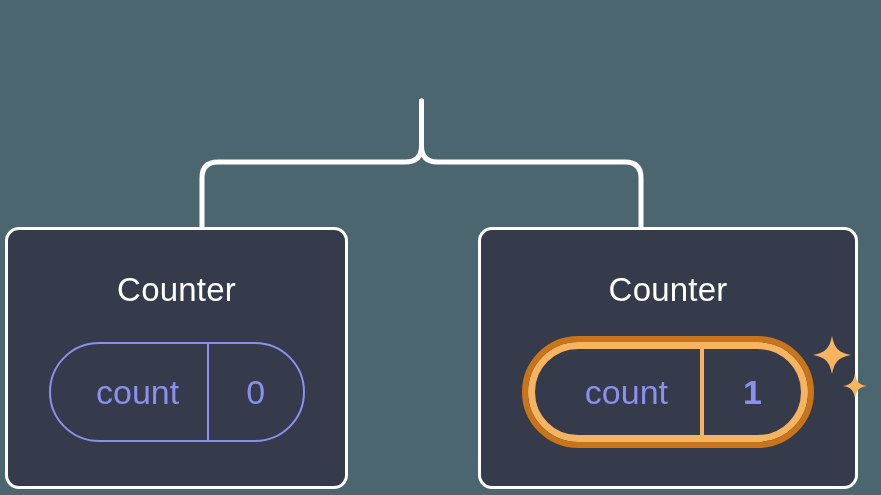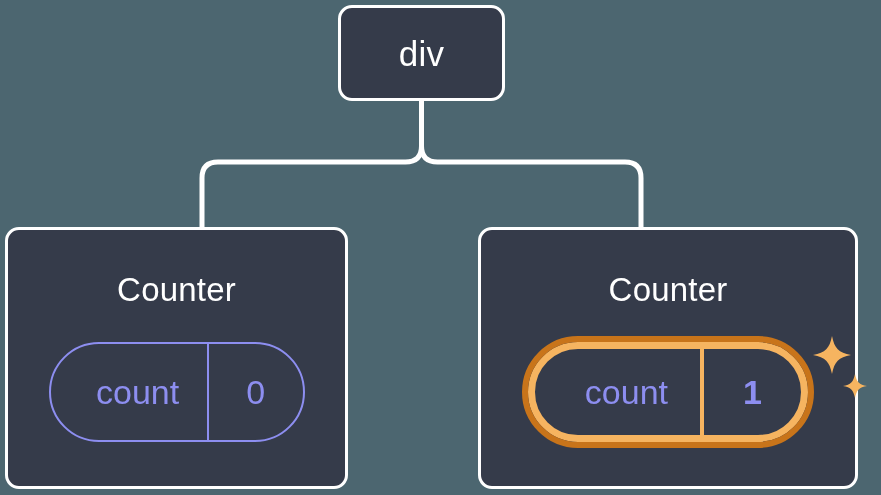--- a/index.html
+++ b/index.html
@@ -153,23 +153,20 @@
 </head>
 <body>
 
 <div id="stage">
 
   <svg id="connector-layer" viewBox="0 0 881 495" width="881" height="495" aria-hidden="true">
     <path d="M421.5 101 L421.5 146 Q421.5 162 437.5 162 L625 162 Q641 162 641 178 L641 227" fill="none" stroke="#ffffff" stroke-width="5" stroke-linecap="round"></path>
     <path d="M421.5 101 L421.5 146 Q421.5 162 405.5 162 L218 162 Q202 162 202 178 L202 227" fill="none" stroke="#ffffff" stroke-width="5" stroke-linecap="round"></path>
   </svg>
 
-  <div class="node" id="node-div">
-    <span class="node-title-root">div</span>
-  </div>
 
   <div class="node node-child" id="node-counter-left">
     <span class="node-title">Counter</span>
 
     <div class="pill-wrap">
       <div class="pill pill-plain">
         <div class="pill-cell pill-cell-name">
           <span class="state-name">count</span>
         </div>
         <div class="pill-cell pill-cell-value">

